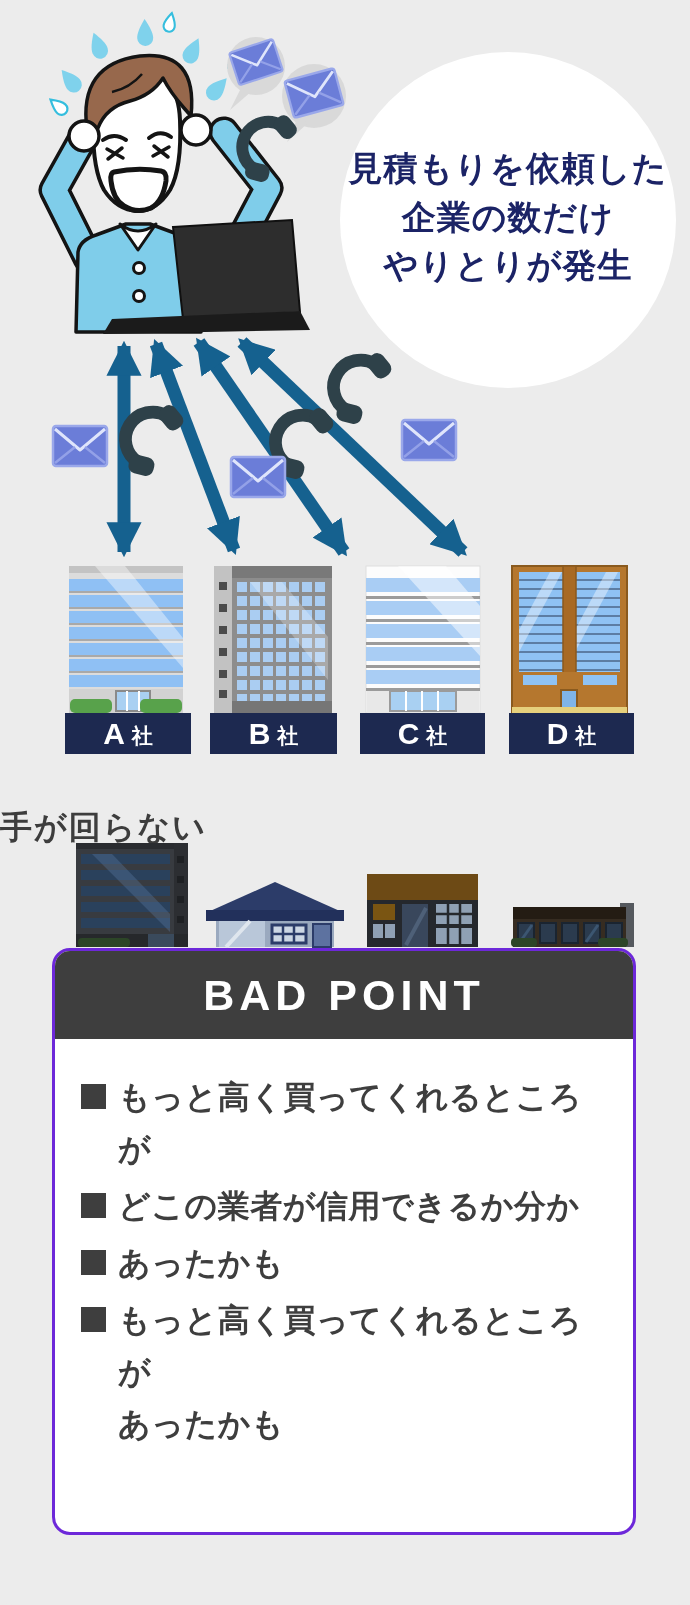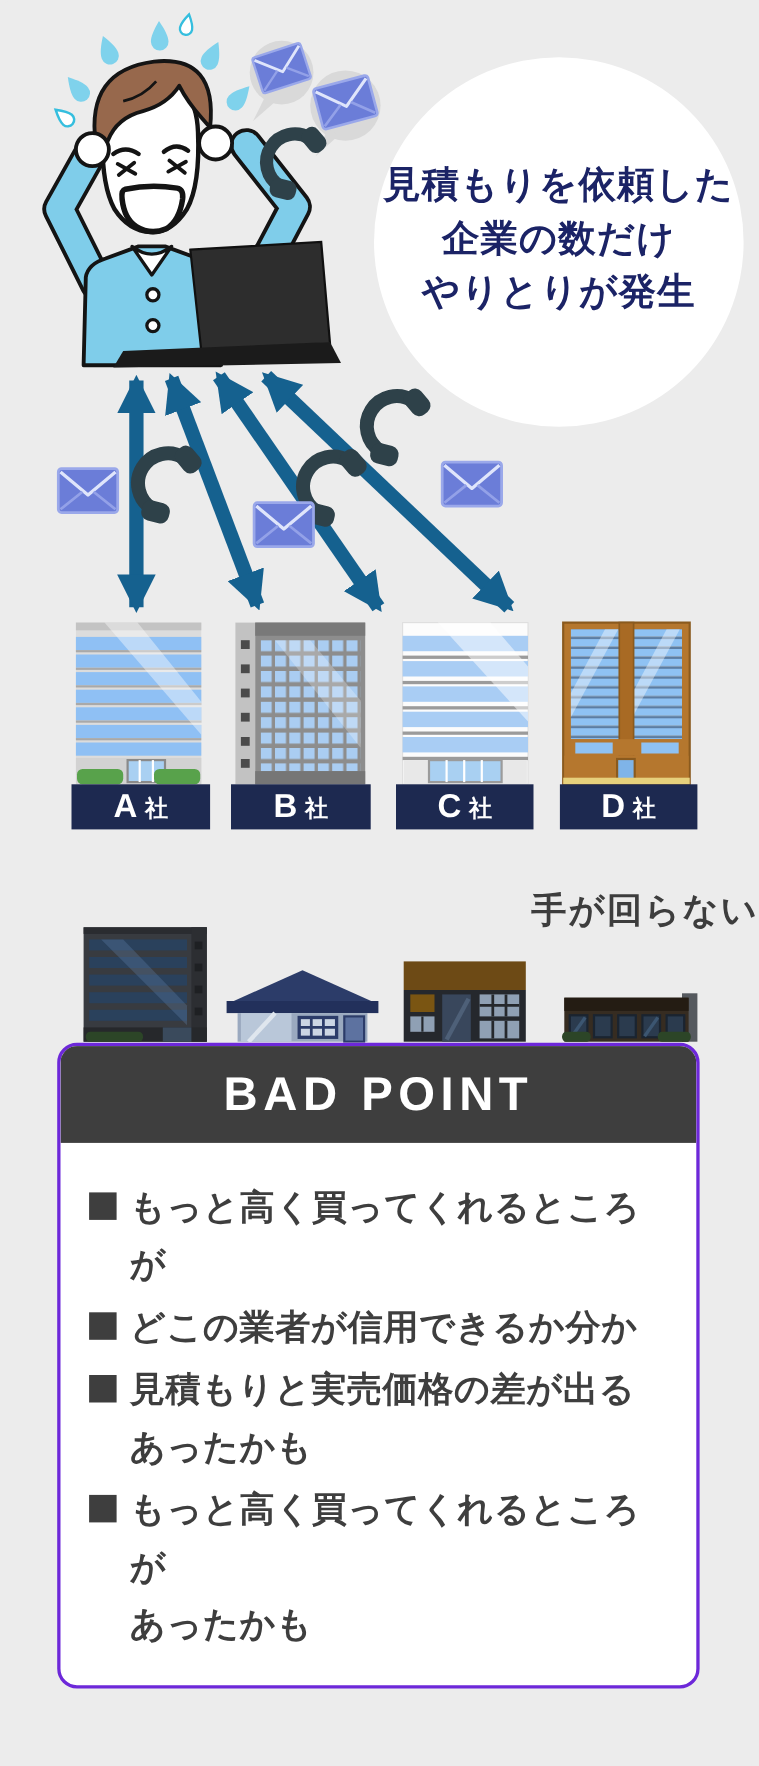--- a/index.html
+++ b/index.html
@@ -15,21 +15,21 @@
     line-height:1.44;letter-spacing:1px;}
   .callout-text span{display:block;}
 
   
   .co-label{top:713px;height:41px;background:#1d2950;color:#fff;display:flex;align-items:center;
     justify-content:center;gap:7px;}
   .co-letter{font-size:30px;font-weight:700;line-height:1;}
   .co-suffix{font-size:21px;font-weight:700;line-height:1;padding-top:3px;}
 
   
-  .mid-caption{left:0;top:806px;width:690px;text-align:right;color:#3d3d3d;
+  .mid-caption{left:0;top:806px;width:690px;text-align:left;color:#3d3d3d;
     font-size:32px;font-weight:800;letter-spacing:2px;}
 
   
   .bp-box{left:52px;top:948px;width:584px;height:587px;box-sizing:border-box;
     border:3px solid #6d28d9;border-radius:18px;overflow:hidden;background:#ffffff;}
   .bp-header{height:88px;background:#3e3e3e;display:flex;align-items:center;justify-content:center;}
   .bp-title{color:#ffffff;font-size:43px;font-weight:700;letter-spacing:5px;}
   .bp-list{padding:32px 22px 0 26px;}
   .bp-item{display:flex;align-items:flex-start;margin-bottom:5px;}
   .bp-bullet{flex:0 0 25px;width:25px;height:25px;background:#3e3e3e;margin-top:13px;margin-right:12px;}
@@ -342,21 +342,20 @@
       </div>
       <div class="bp-item">
         <div class="bp-bullet"></div>
         <div class="bp-text">
           <span>どこの業者が信用できるか分か</span>
         </div>
       </div>
       <div class="bp-item">
         <div class="bp-bullet"></div>
         <div class="bp-text">
-          <span>見積もりと実売価格の差が出る</span>
           <span>あったかも</span>
         </div>
       </div>
       <div class="bp-item">
         <div class="bp-bullet"></div>
         <div class="bp-text">
           <span>もっと高く買ってくれるところが</span>
           <span>あったかも</span>
         </div>
       </div>

